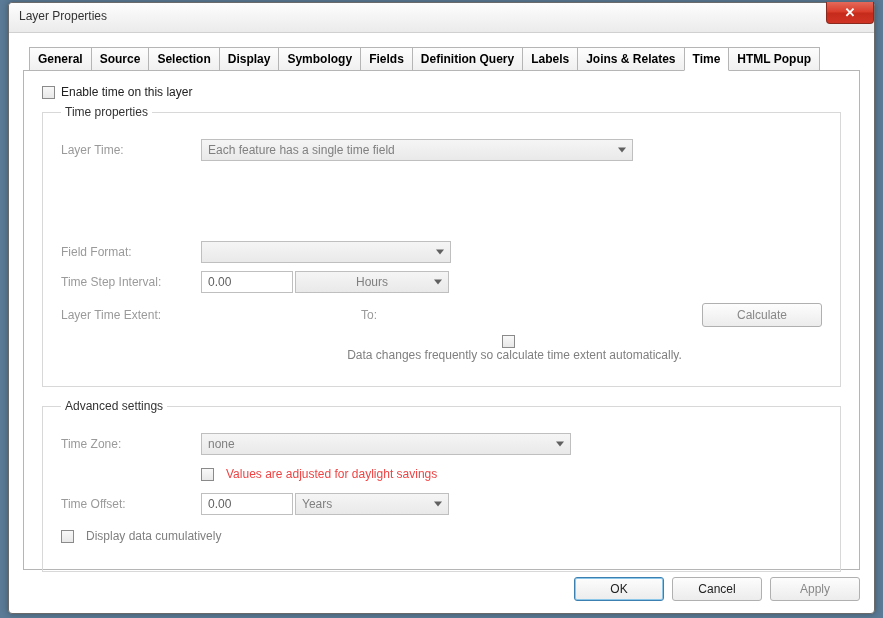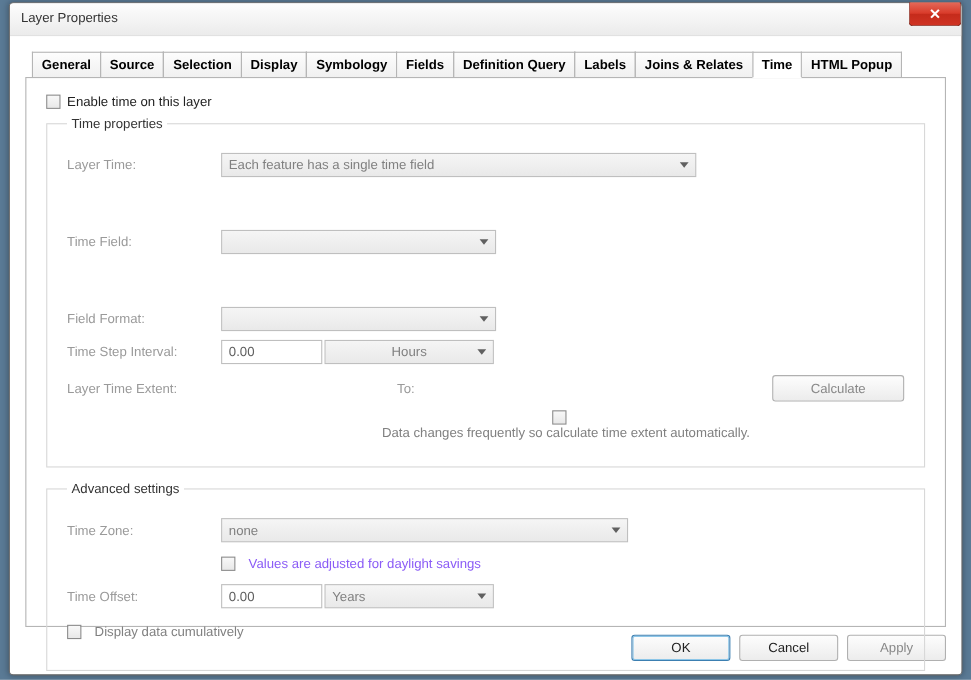--- a/index.html
+++ b/index.html
@@ -208,27 +208,20 @@
         <div class="row">
           <div class="lbl">Layer Time:</div>
           <div class="combo" style="width:432px;">
             <span>Each feature has a single time field</span>
             <span class="arrow"></span>
           </div>
         </div>
 
         <div class="spacer-lg"></div>
 
-        <div class="row">
-          <div class="lbl">Time Field:</div>
-          <div class="combo" style="width:250px;">
-            <span></span>
-            <span class="arrow"></span>
-          </div>
-        </div>
 
         <div class="spacer-lg"></div>
 
         <div class="row">
           <div class="lbl">Field Format:</div>
           <div class="combo" style="width:250px;">
             <span></span>
             <span class="arrow"></span>
           </div>
         </div>
@@ -266,21 +259,21 @@
         <div class="row">
           <div class="lbl">Time Zone:</div>
           <div class="combo" style="width:370px;">
             <span>none</span>
             <span class="arrow"></span>
           </div>
         </div>
 
         <div class="row" style="margin-left:140px;">
           <span class="checkbox"></span>
-          <span style="color:#8b5cf6;margin-left:6px;">Values are adjusted for daylight savings</span>
+          <span style="color:#ef4444;margin-left:6px;">Values are adjusted for daylight savings</span>
         </div>
 
         <div class="row">
           <div class="lbl">Time Offset:</div>
           <div class="txt" style="width:92px;">
             <span>0.00</span>
           </div>
           <div class="combo" style="width:154px;margin-left:2px;">
             <span>Years</span>
             <span class="arrow"></span>

